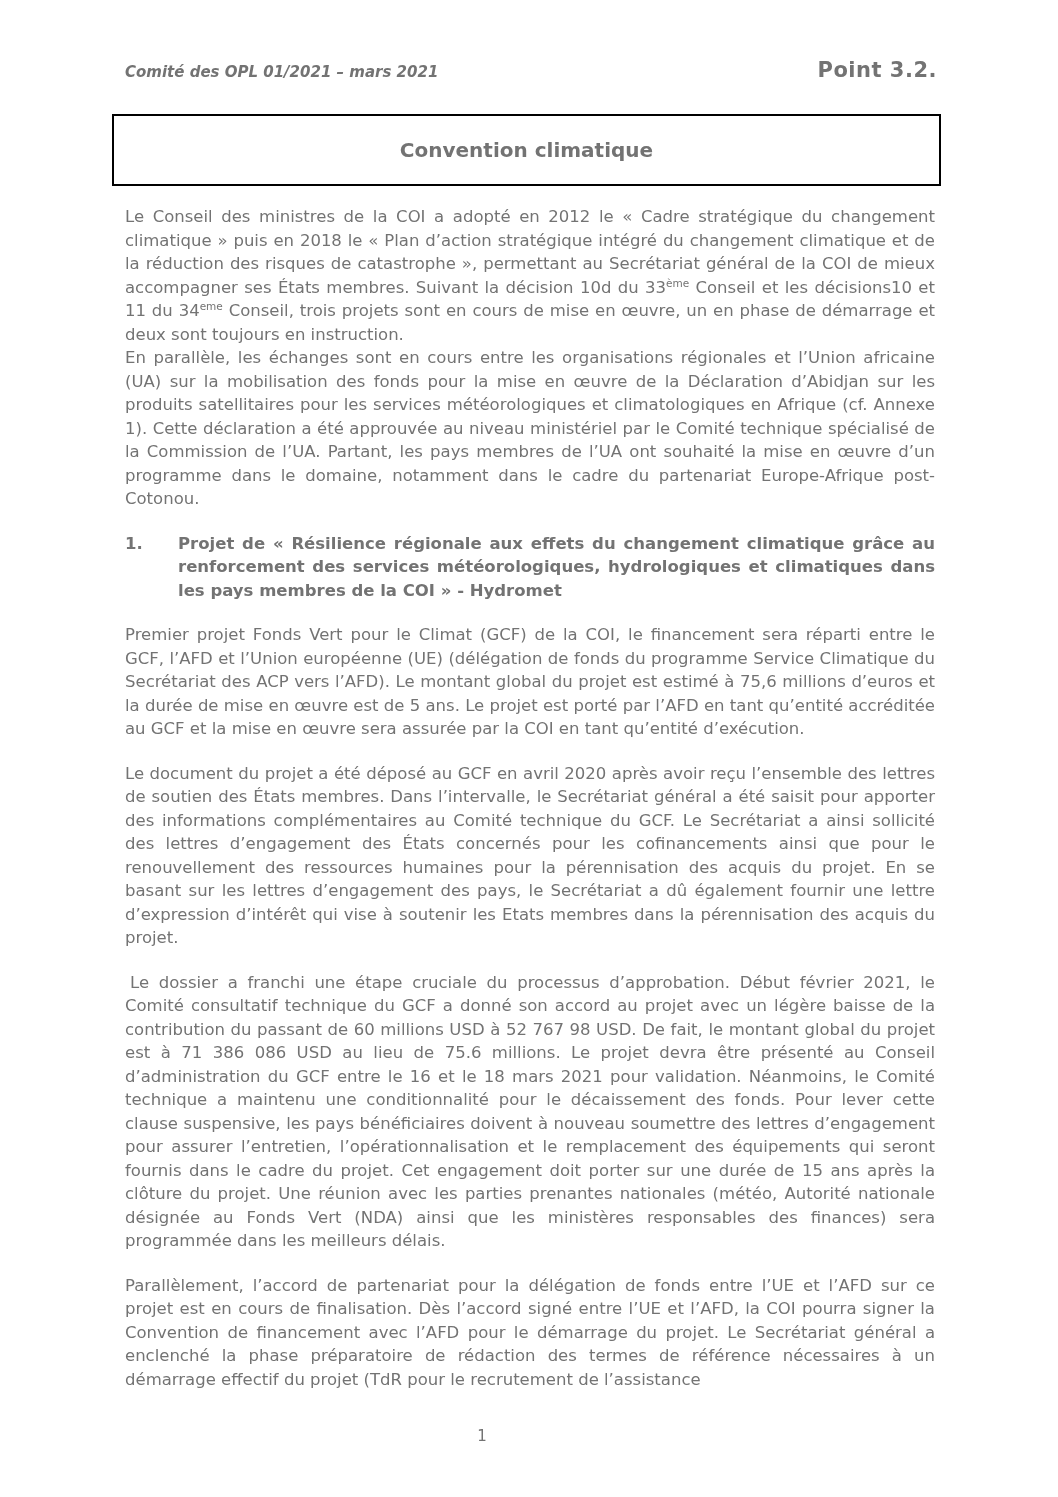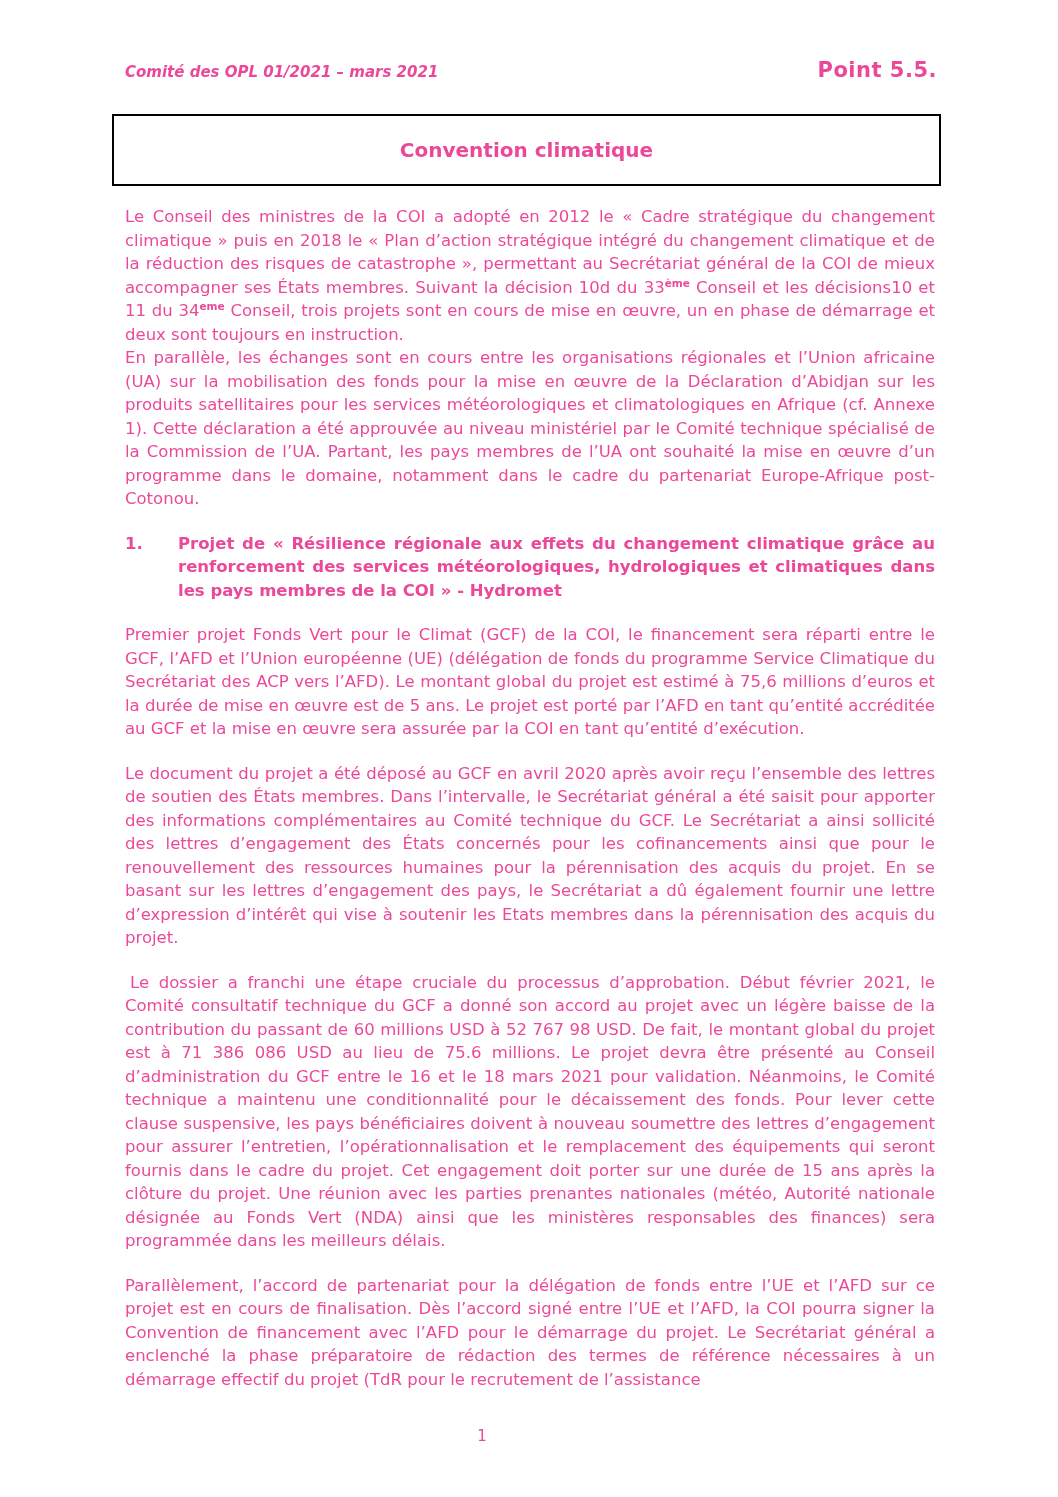--- a/index.html
+++ b/index.html
@@ -1,21 +1,21 @@
 <!DOCTYPE html>
 <html lang="fr"><head>
 <meta charset="utf-8">
 <style>
   html, body { margin: 0; padding: 0; background: #ffffff; }
   .page {
     position: relative;
     width: 964px;
     height: 1497px;
     background: #ffffff;
-    color: #ec4899;
+    color: #737373;
     font-family: "DejaVu Sans", sans-serif;
     overflow: hidden;
   }
   .header {
     position: absolute;
     top: 58px;
     left: 125px;
     width: 812px;
     display: flex;
     justify-content: space-between;
@@ -69,39 +69,39 @@
   }
   .section-num {
     position: absolute;
     left: 0;
     top: 0;
   }
   sup.ord {
     font-size: 10.5px;
     line-height: 0;
     vertical-align: super;
-    font-weight: bold;
+    font-weight: normal;
   }
   .footer {
     position: absolute;
     bottom: 52px;
     left: 0;
     width: 100%;
     text-align: center;
     font-size: 15px;
   }
 </style>
 </head>
 <body>
 
 <div class="page">
 
   <div class="header">
     <span class="header-ref">Comité des OPL 01/2021 – mars 2021</span>
-    <span class="header-point">Point 5.5.</span>
+    <span class="header-point">Point 3.2.</span>
   </div>
 
   <div class="title-box">
     <h1 class="doc-title">Convention climatique</h1>
   </div>
 
   <div class="body-col">
 
     <p class="para joined"><span>Le Conseil des ministres de la COI a adopté en 2012 le « Cadre stratégique du changement climatique » puis en 2018 le « Plan d’action stratégique intégré du changement climatique et de la réduction des risques de catastrophe », permettant au Secrétariat général de la COI de mieux accompagner ses États membres. Suivant la décision 10d du 33</span><sup class="ord">ème</sup><span> Conseil et les décisions10 et 11 du 34</span><sup class="ord">eme</sup><span> Conseil, trois projets sont en cours de mise en œuvre, un en phase de démarrage et deux sont toujours en instruction.</span></p>
 

